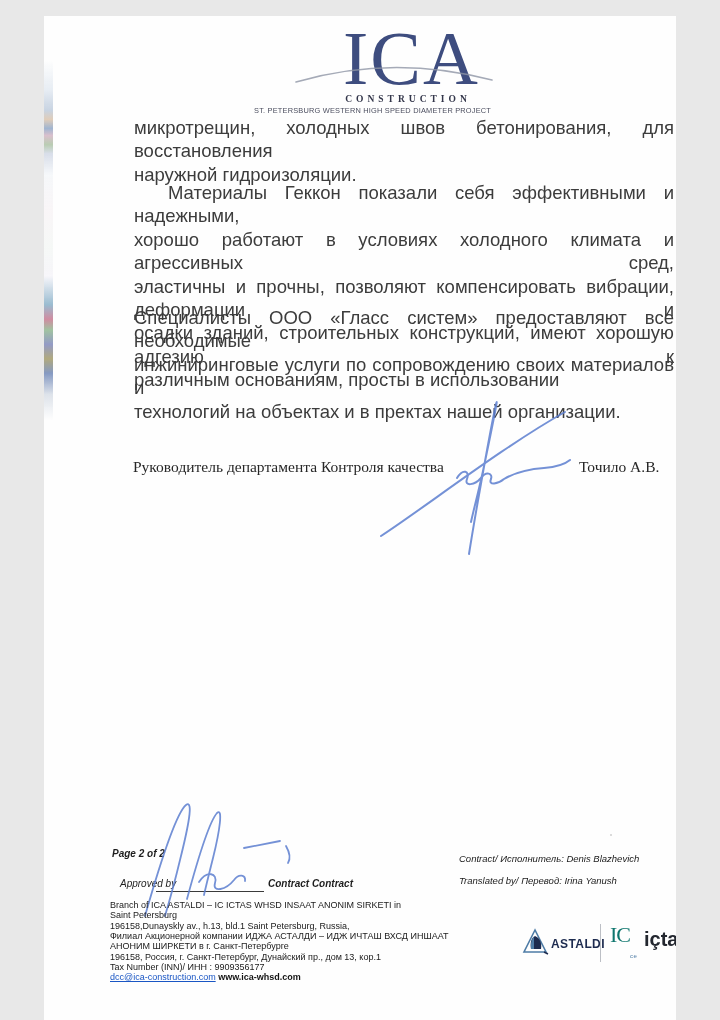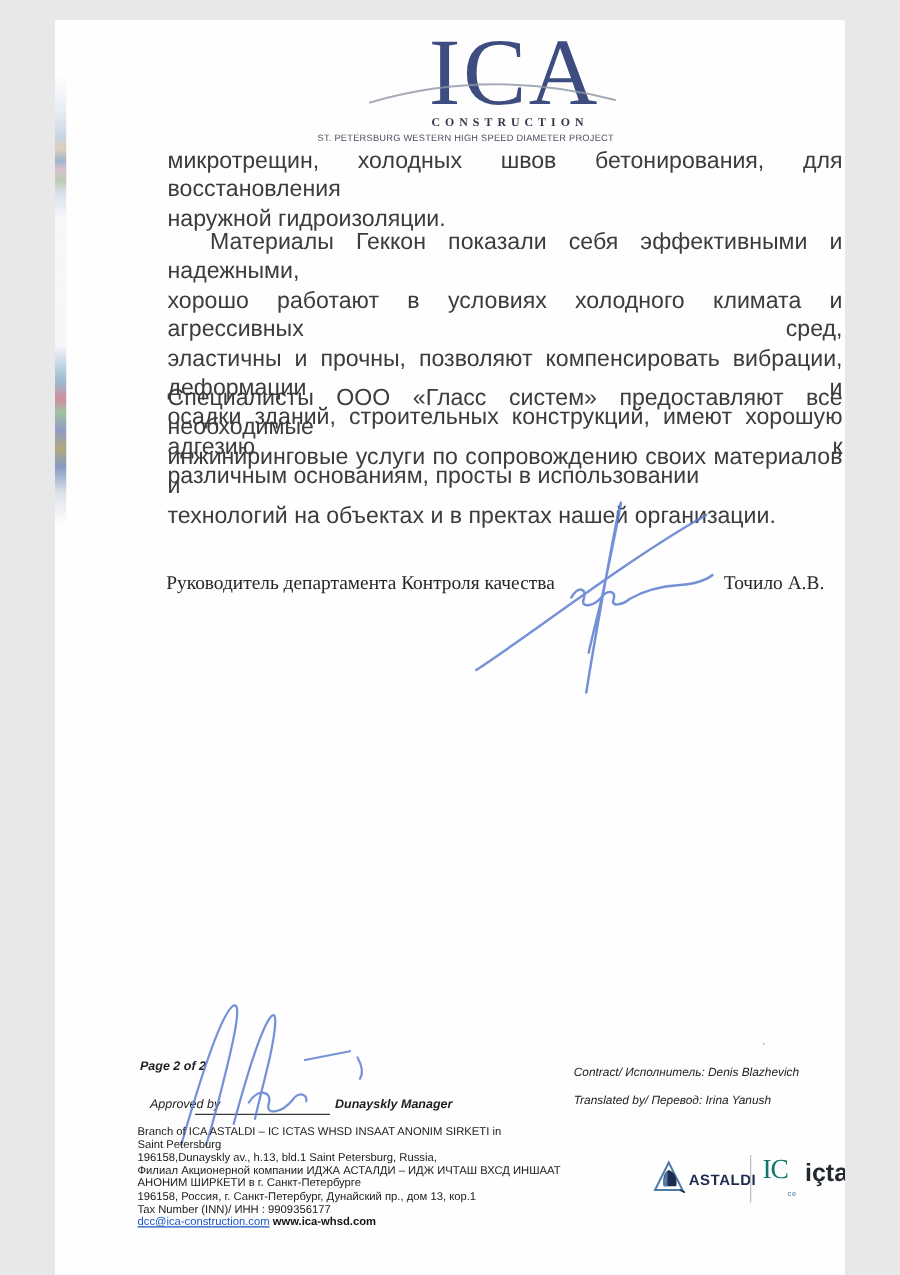--- a/index.html
+++ b/index.html
@@ -153,21 +153,21 @@
     <g fill="none" stroke="#5d7fd0" stroke-width="2" stroke-linecap="round" opacity="0.85">
       <path d="M 12,140 C 55,112 135,50 196,16"></path>
       <path d="M 100,158 C 106,120 122,30 127,8 C 130,-3 123,32 114,75 C 109,98 105,112 102,126"></path>
       <path d="M 88,82 c 6,-10 13,-7 10,1 c -3,8 8,6 14,-1 c 5,-7 12,-5 10,1 c -3,7 7,5 13,0 c 12,-7 25,-10 40,-11 c 12,-1 20,-3 26,-8"></path>
     </g>
   </svg>
 
   <div class="pg">Page 2 of 2</div>
   <div class="apprv">Approved by</div>
   <div class="apprv-line"></div>
-  <div class="contract">Dunayskly  Manager</div>
+  <div class="contract">Contract  Contract</div>
 
   <svg class="sig-footer" width="170" height="122" viewBox="0 0 170 122">
     <g fill="none" stroke="#5d7fd0" stroke-width="1.8" stroke-linecap="round" opacity="0.85">
       <path d="M 16,120 C 28,78 46,18 57,9 C 65,3 59,32 51,64 C 46,85 41,103 36,120"></path>
       <path d="M 58,103 C 68,66 80,26 88,17 C 94,11 91,34 84,62 C 80,78 77,90 75,99"></path>
       <path d="M 70,86 c 8,-12 19,-9 16,1 c -3,10 11,7 19,-3 c 5,-7 12,-5 11,1"></path>
       <path d="M 115,52 L 151,45"></path>
       <path d="M 157,50 c 4,7 5,12 2,17"></path>
     </g>
   </svg>

